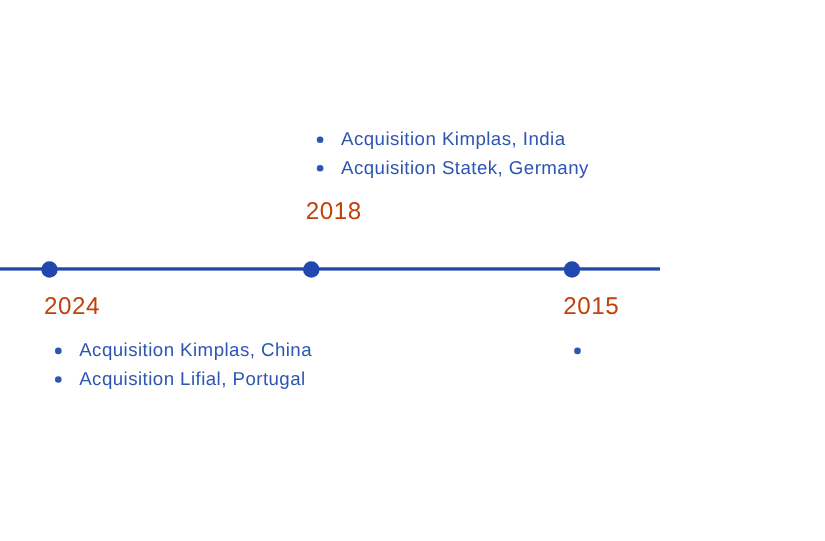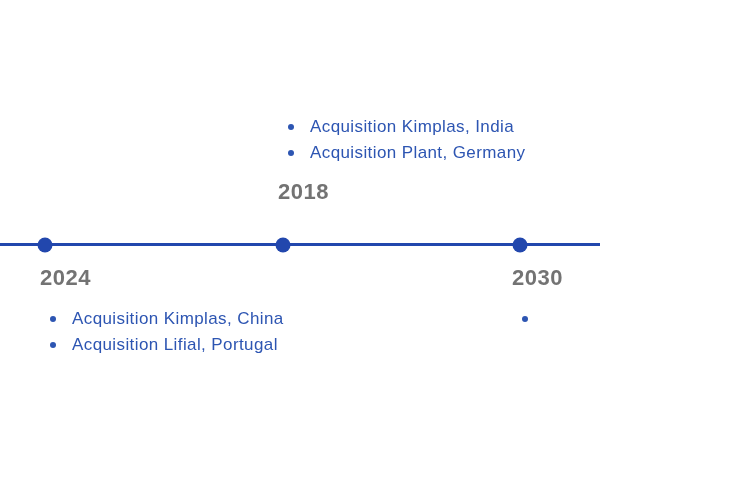--- a/index.html
+++ b/index.html
@@ -41,23 +41,23 @@
   
   .event {
     position: absolute;
   }
   .event-2018 { left: 278px; top: 114px; }
   .event-2017 { left: 40px;  top: 266px; }
   .event-2021 { left: 512px; top: 266px; }
 
   .year-label {
     font-size: 22px;
-    font-weight: bold;
+    font-weight: normal;
     letter-spacing: 0.5px;
-    color: #737373;
+    color: #c2410c;
     line-height: 24px;
   }
   .event-below .year-label { margin-bottom: 16px; }
   .event-above .year-label { margin-top: 14px; }
 
   .item-list {
     list-style: none;
     margin: 0;
     padding: 0;
   }
@@ -91,42 +91,42 @@
   <div class="timeline-dot dot-2021"></div>
 
   <div class="event event-above event-2018">
     <ul class="item-list">
       <li class="item">
         <span class="bullet"></span>
         <span class="item-text">Acquisition Kimplas, India</span>
       </li>
       <li class="item">
         <span class="bullet"></span>
-        <span class="item-text">Acquisition Plant, Germany</span>
+        <span class="item-text">Acquisition Statek, Germany</span>
       </li>
     </ul>
     <div class="year-label">2018</div>
   </div>
 
   <div class="event event-below event-2017">
     <div class="year-label">2024</div>
     <ul class="item-list">
       <li class="item">
         <span class="bullet"></span>
         <span class="item-text">Acquisition Kimplas, China</span>
       </li>
       <li class="item">
         <span class="bullet"></span>
         <span class="item-text">Acquisition Lifial, Portugal</span>
       </li>
     </ul>
   </div>
 
   <div class="event event-below event-2021">
-    <div class="year-label">2030</div>
+    <div class="year-label">2015</div>
     <ul class="item-list">
       <li class="item">
         <span class="bullet"></span>
       </li>
     </ul>
   </div>
 
 </div>
 
 </body></html>

